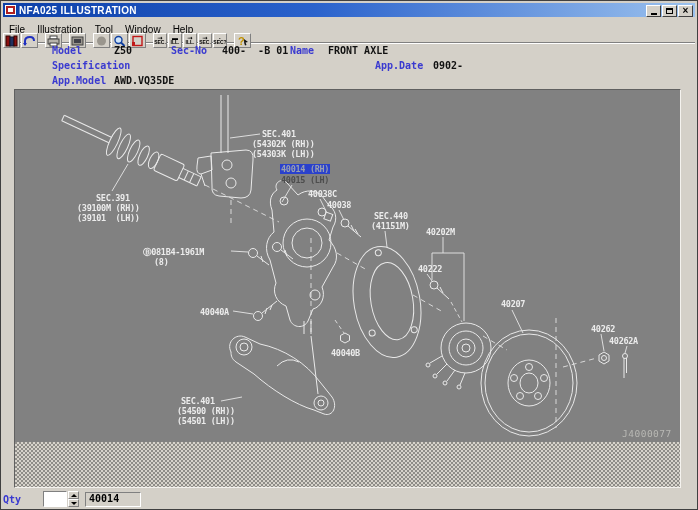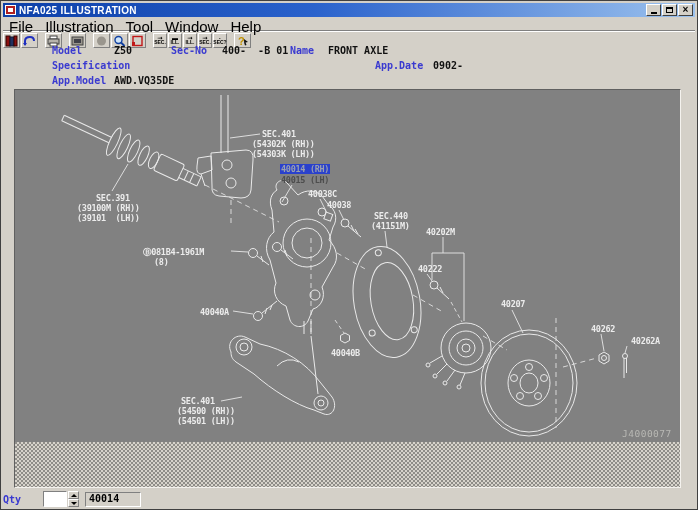--- a/index.html
+++ b/index.html
@@ -7,37 +7,37 @@
   body {
     font-family:"Liberation Sans", sans-serif;
     background:#d4d0c8; color:#000;
     position:relative; overflow:hidden;
     border:1px solid #404040;
   }
   
   .titlebar{
     position:absolute; left:2px; top:2px; right:2px; height:14px;
     background:linear-gradient(90deg,#0c3fa8 0%,#2a62cc 45%,#9cc2ee 100%);
-    display:flex; align-items:center; padding:2px 2px;
+    display:flex; padding:2px 2px;
   }
   .titlebar .appicon{ width:11px; height:10px; background:#b02020; border:1px solid #fff;
     margin-right:3px; position:relative; flex:0 0 auto;}
   .titlebar .appicon::after{content:""; position:absolute; left:2px; top:2px; width:5px; height:4px; background:#fff;}
   .titlebar .title{ color:#fff; font-weight:bold; font-size:10px; letter-spacing:.3px; flex:1;
     white-space:nowrap; overflow:hidden;}
   .winbtn{ width:15px; height:12px; margin-left:1px; background:#d4d0c8;
     border:1px solid; border-color:#fff #404040 #404040 #fff;
     display:flex; align-items:center; justify-content:center; font-size:9px; line-height:1;
     font-weight:bold; color:#000;}
   .glyph-min{ width:6px; height:2px; background:#000; margin-top:6px;}
   .glyph-restore{ width:7px; height:6px; border:1px solid #000; border-top-width:2px; position:relative;}
   .glyph-close{ font-size:10px; font-weight:bold;}
   
-  .menubar{ position:absolute; left:2px; top:16px; right:2px; height:14px;
-    display:flex; font-size:15px; border-bottom:1px solid #808080;
+  .menubar{ position:absolute; left:2px; top:16px; right:2px; height:26px;
+    display:flex; align-items:center; font-size:10px; border-bottom:1px solid #808080;
     box-shadow:0 1px 0 #fff;}
   .menuitem{ padding:1px 6px; }
   
   .toolbar{ position:absolute; left:2px; top:31px; right:2px; height:17px;
     display:flex; align-items:center; }
   .tbtn{ width:17px; height:15px; background:#d4d0c8; border:1px solid;
     border-color:#fff #808080 #808080 #fff; display:flex; align-items:center; justify-content:center;
     margin-right:1px; flex:0 0 auto;}
   .tsep{ width:6px; height:15px; flex:0 0 auto;}
   .navbtn{ width:14px; height:15px; font-size:5px; font-weight:bold; line-height:1;
@@ -380,21 +380,21 @@
     <div class="lbl sel" style="left:265px;top:74px">40014 (RH)</div>
     <div class="lbl dim" style="left:266px;top:85px">40015 (LH)</div>
     <div class="lbl" style="left:293px;top:99px">40038C</div>
     <div class="lbl" style="left:312px;top:110px">40038</div>
     <div class="lbl" style="left:359px;top:121px">SEC.440</div>
     <div class="lbl" style="left:356px;top:131px">(41151M)</div>
     <div class="lbl" style="left:411px;top:137px">40202M</div>
     <div class="lbl" style="left:403px;top:174px">40222</div>
     <div class="lbl" style="left:486px;top:209px">40207</div>
     <div class="lbl" style="left:576px;top:234px">40262</div>
-    <div class="lbl" style="left:616px;top:246px">40262A</div>
+    <div class="lbl" style="left:594px;top:246px">40262A</div>
     <div class="lbl" style="left:128px;top:157px">Ⓑ081B4-1961M</div>
     <div class="lbl" style="left:139px;top:167px">(8)</div>
     <div class="lbl" style="left:185px;top:217px">40040A</div>
     <div class="lbl" style="left:316px;top:258px">40040B</div>
     <div class="lbl" style="left:166px;top:306px">SEC.401</div>
     <div class="lbl" style="left:162px;top:316px">(54500 (RH))</div>
     <div class="lbl" style="left:162px;top:326px">(54501 (LH))</div>
 
     <div class="watermark" style="left:607px;top:338px">J4000077</div>
   </div>

